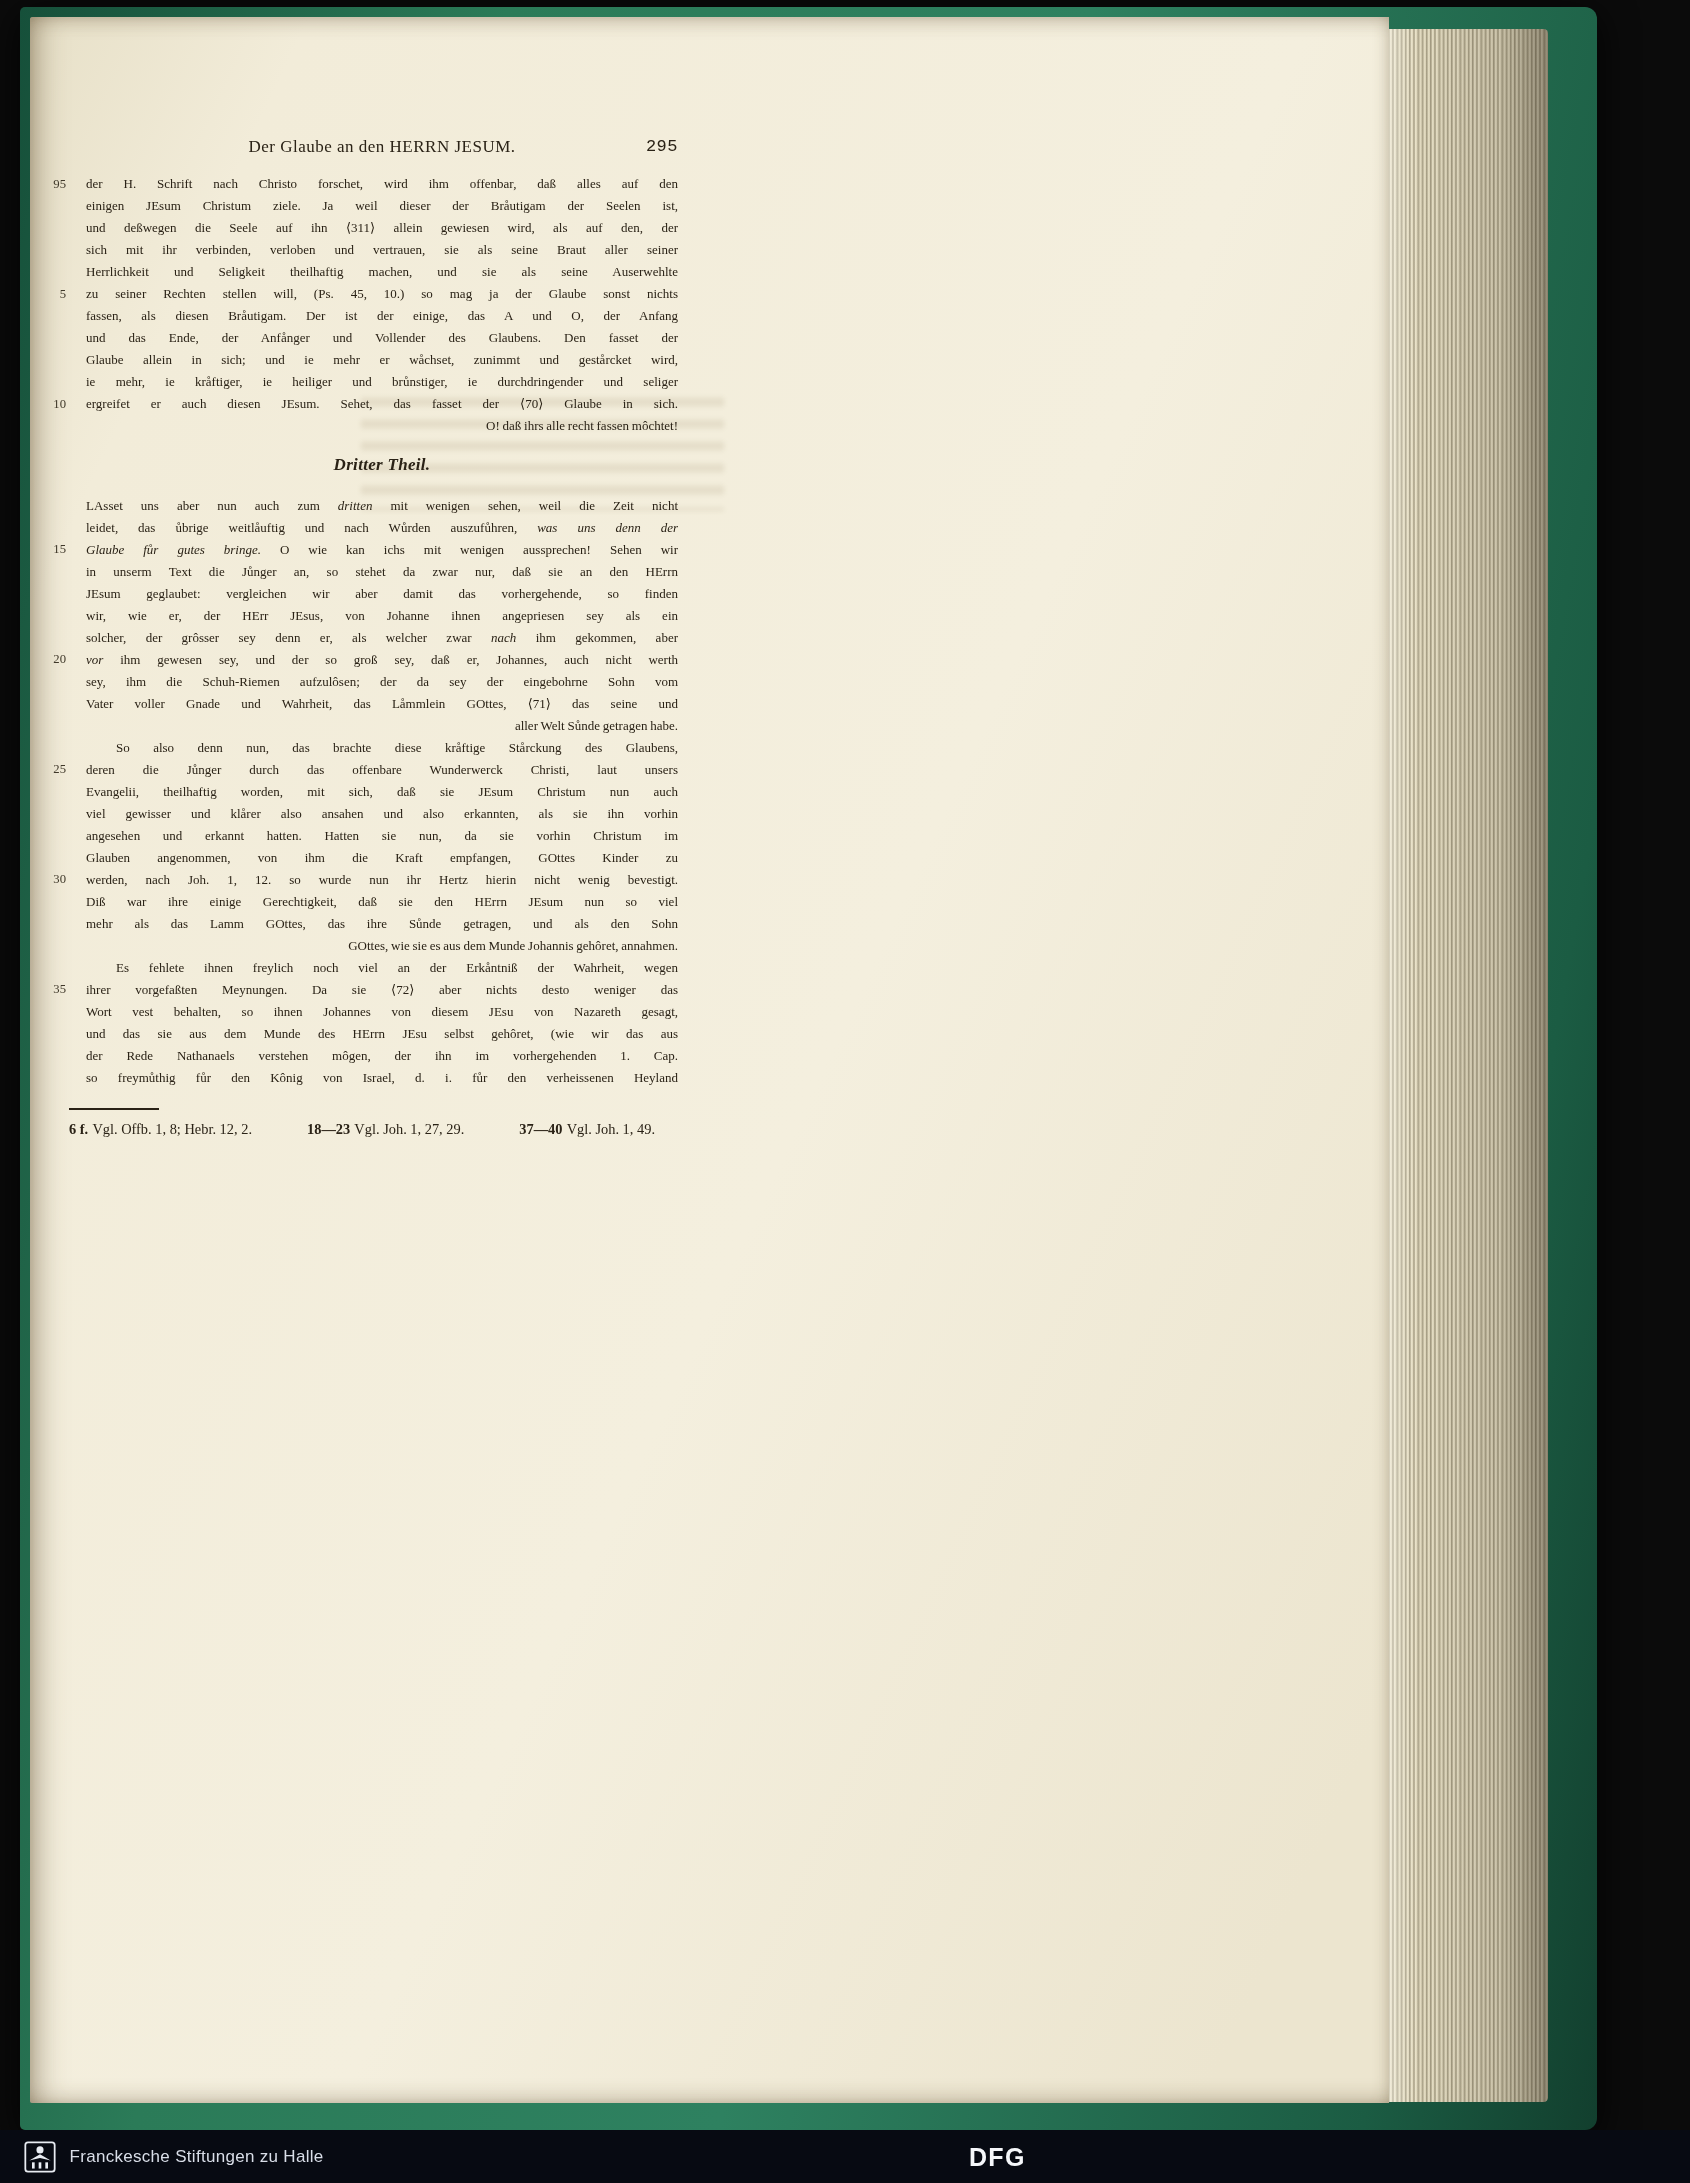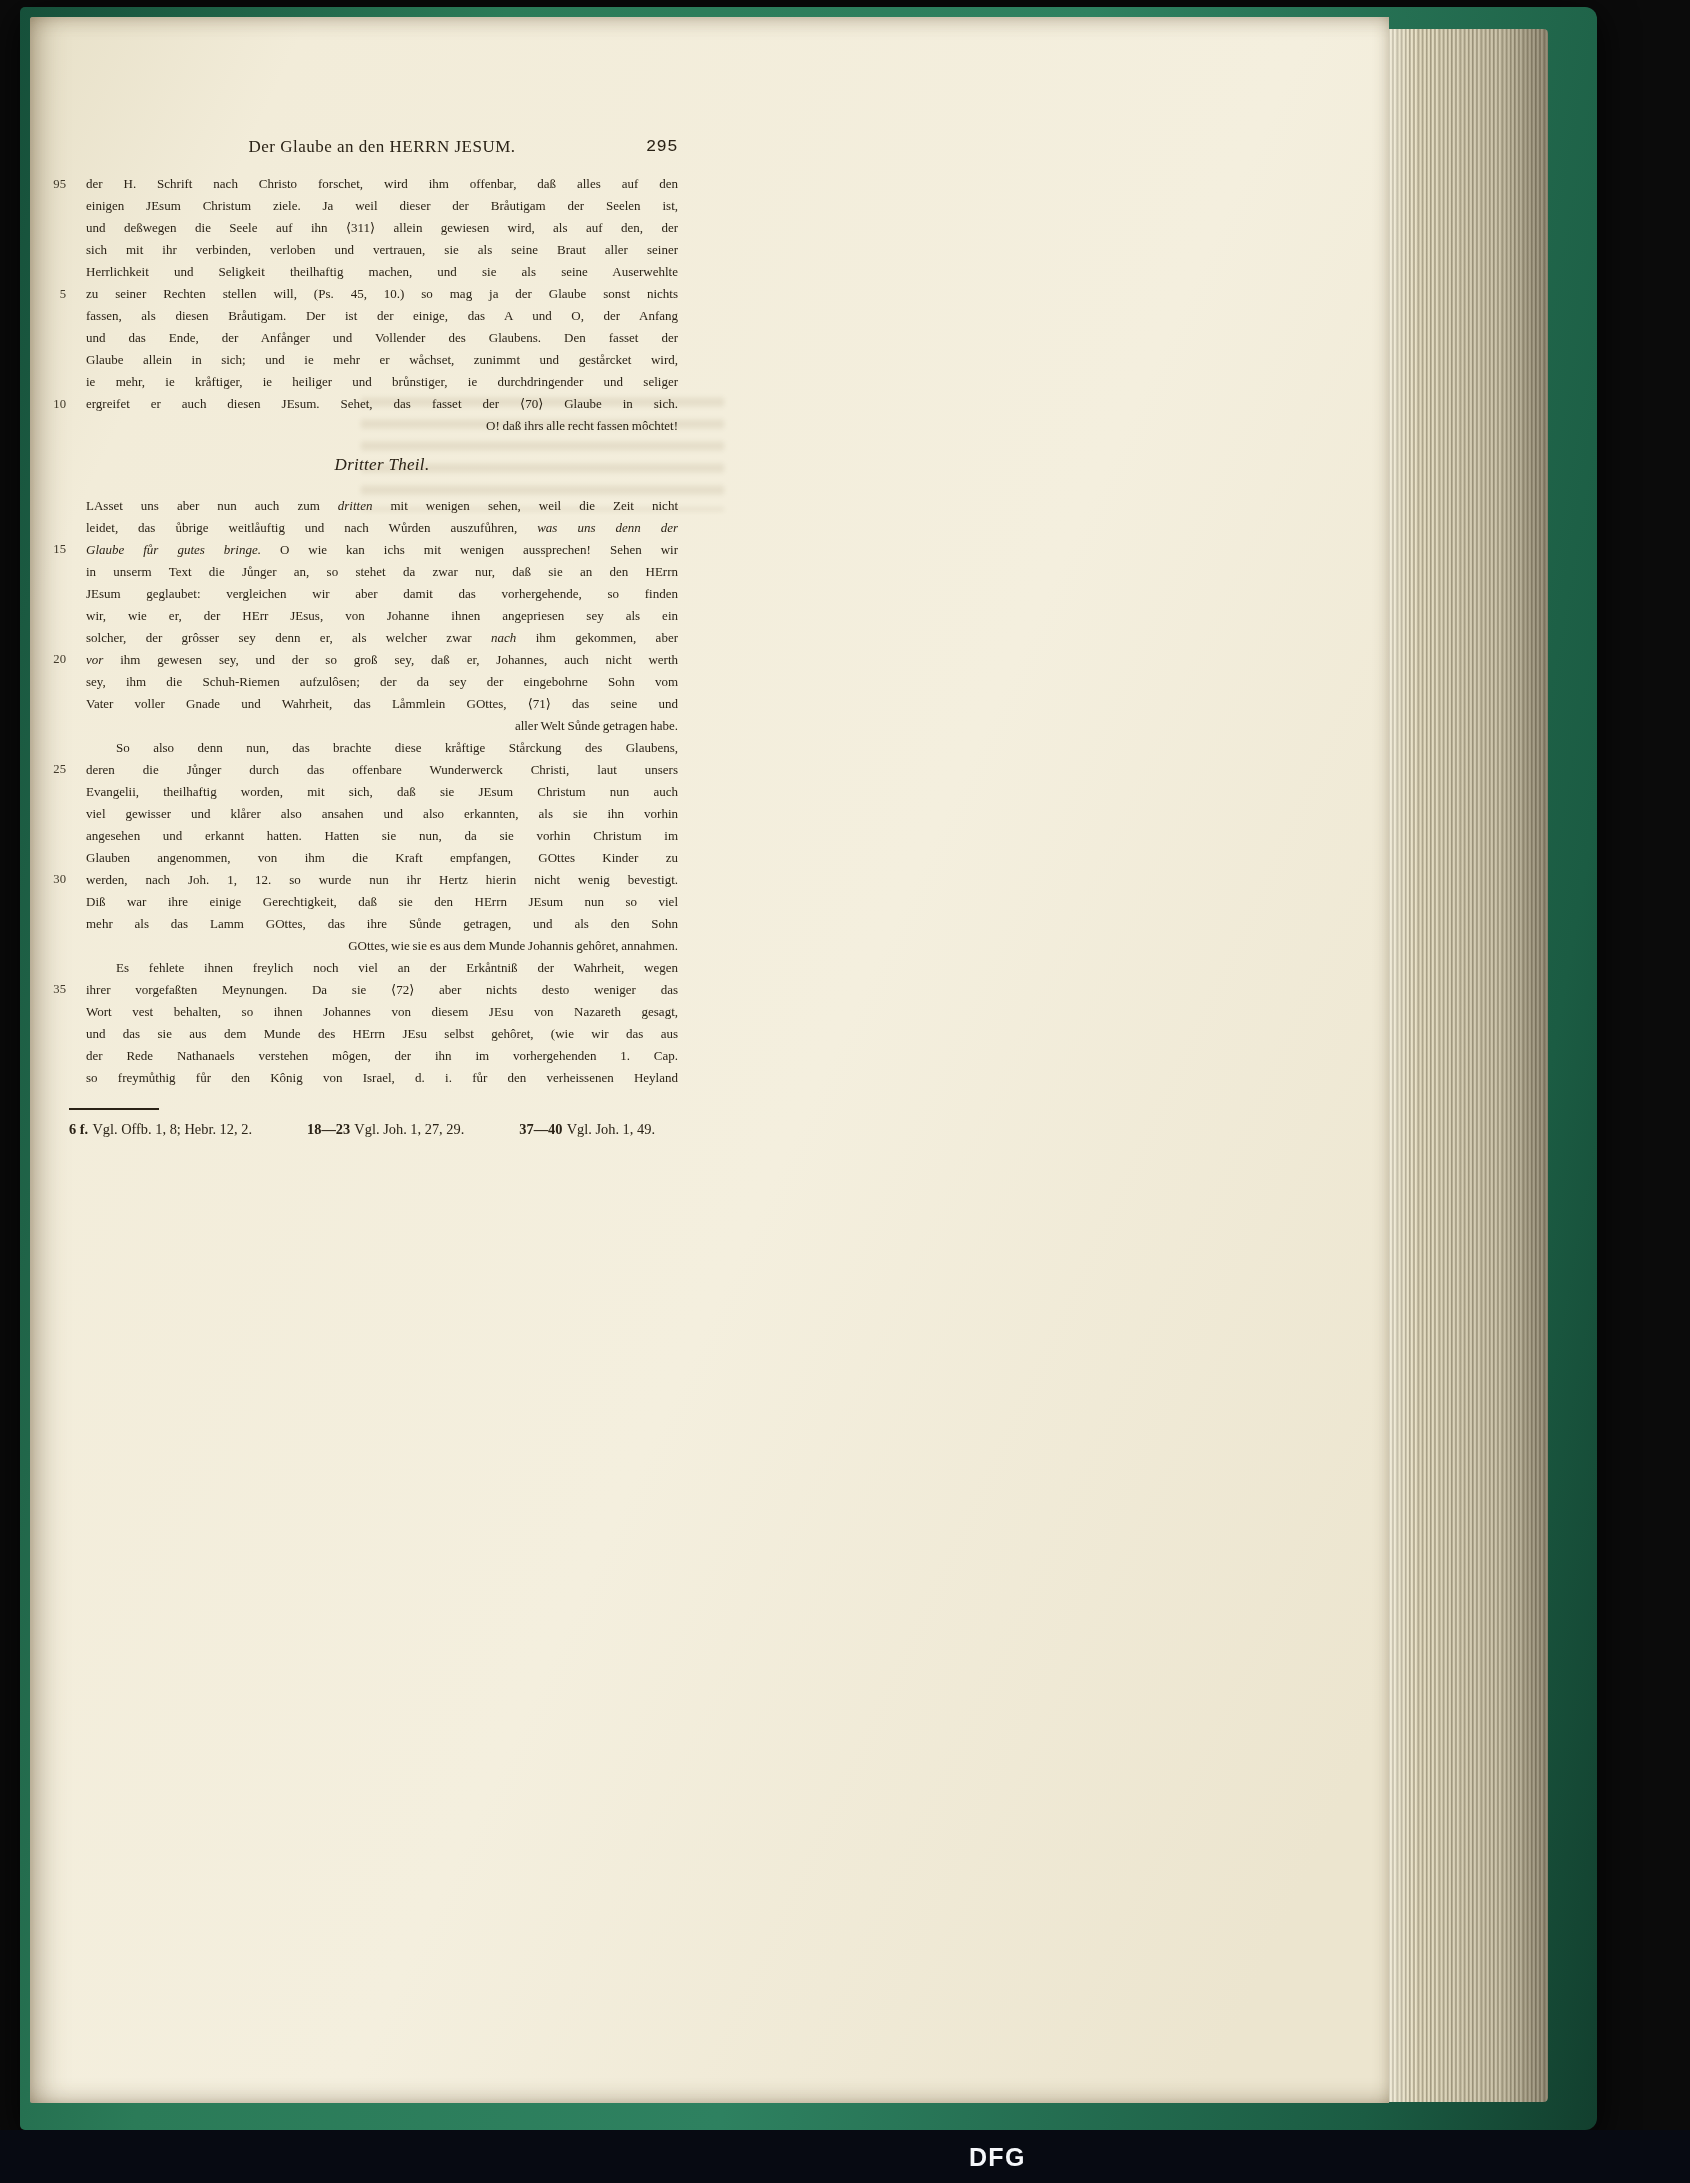--- a/index.html
+++ b/index.html
@@ -57,21 +57,21 @@
   }
   .line-content:not(.last)::after { content:""; display:inline-block; width:100%; }
   .line-content.last { text-align:right; }
   .line-content.indent { text-indent:30px; }
   .line-num {
     position:absolute; left:-56px; top:3.4px; width:36px;
     text-align:right; font-size:12.7px; color:#3f3829;
   }
   .section-heading {
     height:22px; line-height:22px; margin:17px 0 18.6px;
-    text-align:center; font-style:italic; font-size:17px; letter-spacing:0.3px;
+    text-align:center; font-style:italic; font-size:17px; letter-spacing:0.3px;font-weight:bold;
   }
 
   .footnote-sep { width:90px; height:2.1px; background:#2a2216; margin:18.6px 0 11px -17px; }
   .footnotes { display:flex; gap:55px; margin-left:-17px; font-size:14.4px; white-space:nowrap; }
   .footnote b { font-weight:bold; margin-right:4.2px; }
 
   
   .footer {
     position:absolute; left:0; bottom:0; width:1690px; height:53px;
     background: var(--footer-bar,#070a12);
@@ -242,17 +242,28 @@
       <div class="footnote-sep"></div>
       <div class="footnotes">
           <span class="footnote"><b>6 f.</b><span>Vgl. Offb. 1, 8; Hebr. 12, 2.</span></span>
           <span class="footnote"><b>18—23</b><span>Vgl. Joh. 1, 27, 29.</span></span>
           <span class="footnote"><b>37—40</b><span>Vgl. Joh. 1, 49.</span></span>
         </div>
     </div>
   </div>
 
   <div class="footer">
+    <div class="footer-left">
+      <svg class="fs-logo" viewBox="0 0 36 36" xmlns="http://www.w3.org/2000/svg">
+        <rect x="1.5" y="1.5" width="33" height="33" rx="3" fill="none" stroke="#e8ecf2" stroke-width="2"></rect>
+        <circle cx="18" cy="10" r="4" fill="#e8ecf2"></circle>
+        <path d="M6 22 L18 15 L30 22 L18 19 Z" fill="#e8ecf2"></path>
+        <rect x="9" y="24" width="3" height="7" fill="#e8ecf2"></rect>
+        <rect x="16.5" y="24" width="3" height="7" fill="#e8ecf2"></rect>
+        <rect x="24" y="24" width="3" height="7" fill="#e8ecf2"></rect>
+      </svg>
+      <span class="footer-text">Franckesche Stiftungen zu Halle</span>
+    </div>
     <span class="dfg">DFG</span>
   </div>
 
 </div>
 
 
 </body></html>

